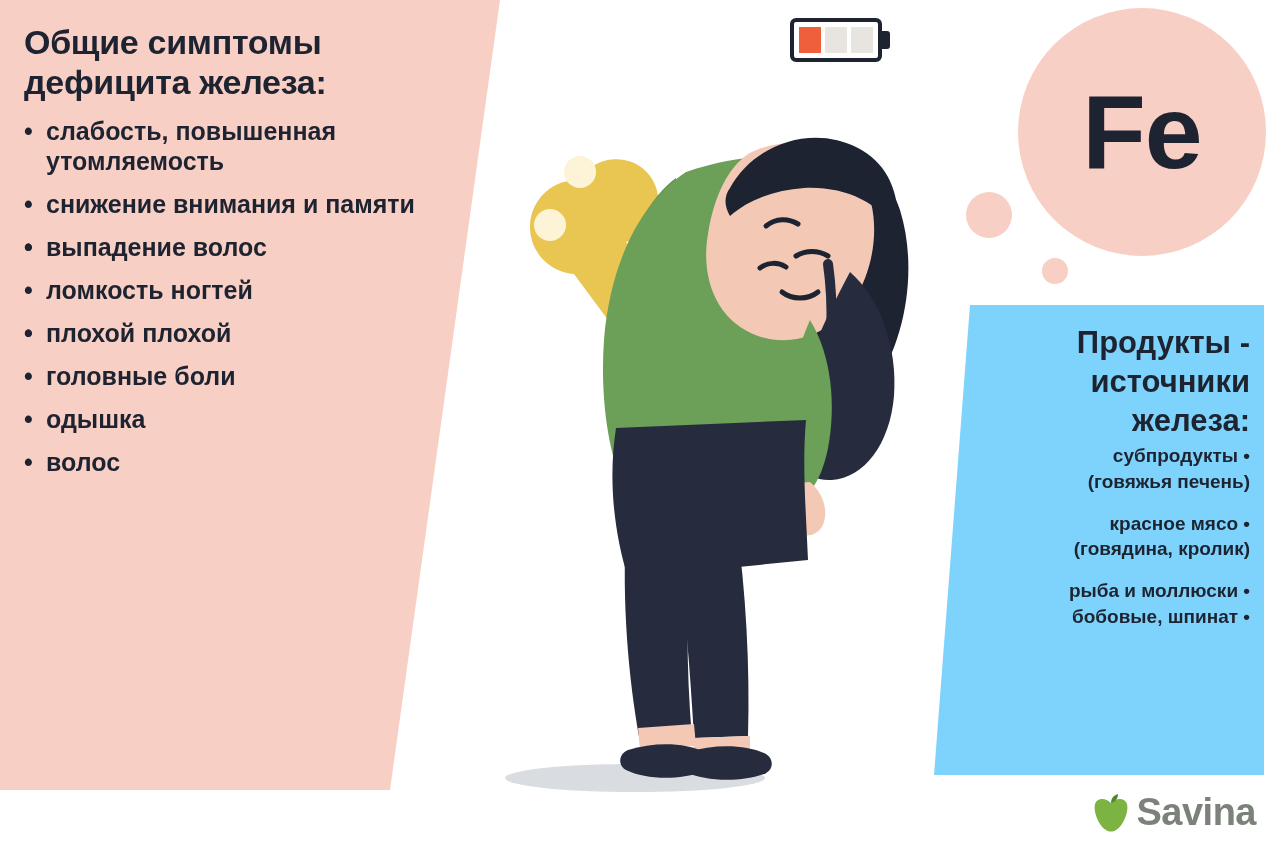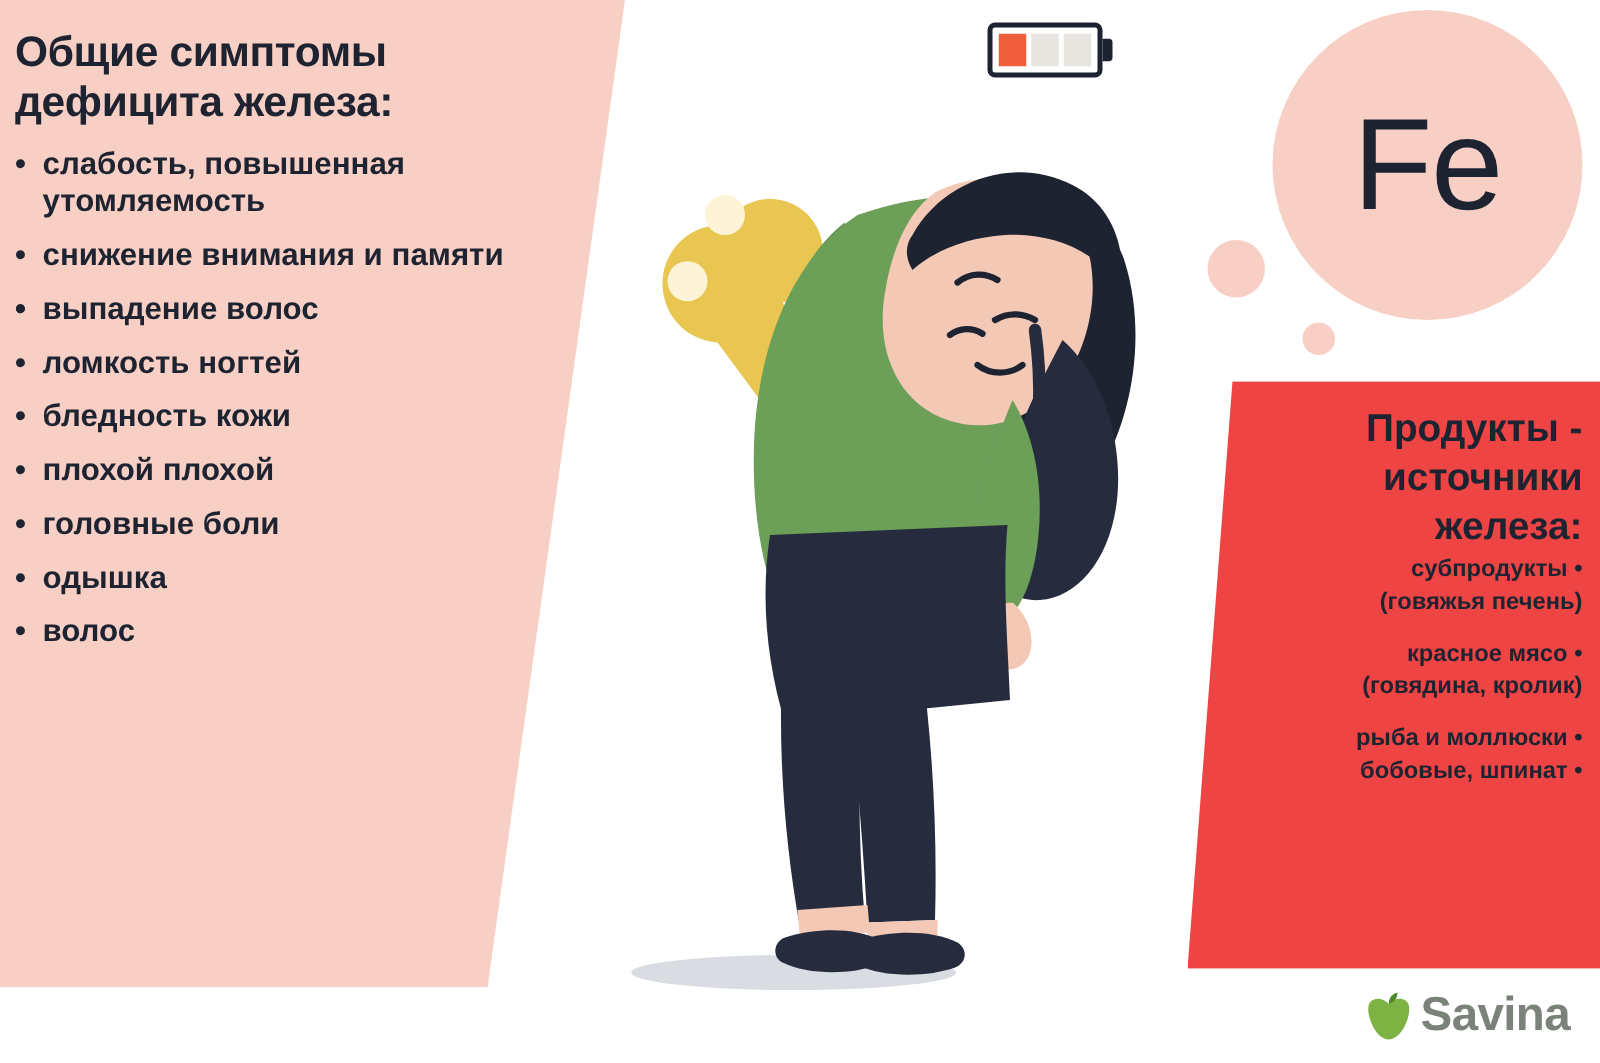--- a/index.html
+++ b/index.html
@@ -26,21 +26,21 @@
   
   .left-panel {
     position: absolute;
     left: 0;
     top: 0;
     width: 500px;
     height: 790px;
     background: #f8cfc4;
     clip-path: polygon(0 0, 500px 0, 390px 790px, 0 790px);
     box-sizing: border-box;
-    padding: 18px 22px 0 12px;
+    padding: 18px 22px 0 24px;
   }
   .left-title {
     font-size: 34px;
     font-weight: bold;
     color: #1d2330;
     line-height: 1.18;
     letter-spacing: -0.3px;
     margin: 4px 0 14px 0;
     white-space: pre-line;
   }
@@ -63,25 +63,25 @@
     left: 0;
     top: 0;
     font-size: 25px;
     line-height: 1.2;
     color: #1d2330;
   }
 
   
   .right-panel {
     position: absolute;
-    right: 0;
+    right: 16px;
     top: 305px;
     width: 330px;
     height: 470px;
-    background: #ef4444;
+    background: #7dd3fc;
     clip-path: polygon(36px 0, 330px 0, 330px 470px, 0 470px);
     box-sizing: border-box;
     padding: 14px 14px 0 22px;
     text-align: right;
   }
   .right-title {
     font-size: 31px;
     font-weight: bold;
     color: #1d2330;
     line-height: 1.26;
@@ -112,21 +112,21 @@
     width: 248px;
     height: 248px;
     border-radius: 50%;
     background: #f8cfc4;
     display: flex;
     align-items: center;
     justify-content: center;
   }
   .fe-text {
     font-size: 104px;
-    font-weight: normal;
+    font-weight: bold;
     color: #1d2330;
     letter-spacing: -1px;
     line-height: 1;
     text-align: right;
   }
   .fe-dot-1 {
     position: absolute;
     left: 966px;
     top: 192px;
     width: 46px;
@@ -222,21 +222,21 @@
 
   <div class="left-panel">
     <div class="left-title">Общие симптомы
 дефицита железа:</div>
     <ul class="sym-list">
       <li><span class="bullet">•</span><span>слабость, повышенная утомляемость</span></li>
       <li><span class="bullet">•</span><span>снижение внимания и памяти</span></li>
       <li><span class="bullet">•</span></li>
       <li><span class="bullet">•</span><span>выпадение волос</span></li>
       <li><span class="bullet">•</span><span>ломкость ногтей</span></li>
-      <li><span class="bullet">•</span><span>бледность кожи</span></li>
+      <li><span class="bullet">•</span></li>
       <li><span class="bullet">•</span><span>плохой плохой</span></li>
       <li><span class="bullet">•</span><span>головные боли</span></li>
       <li><span class="bullet">•</span><span>одышка</span></li>
       <li><span class="bullet">•</span><span>волос</span></li>
     </ul>
   </div>
 
   <div class="battery">
     <div class="battery-body">
       <div class="battery-cell charged"></div>

